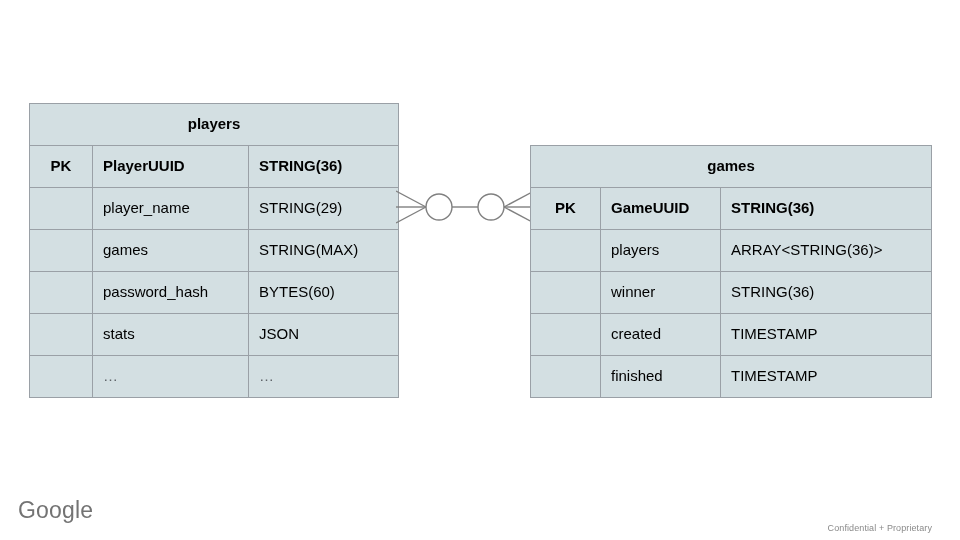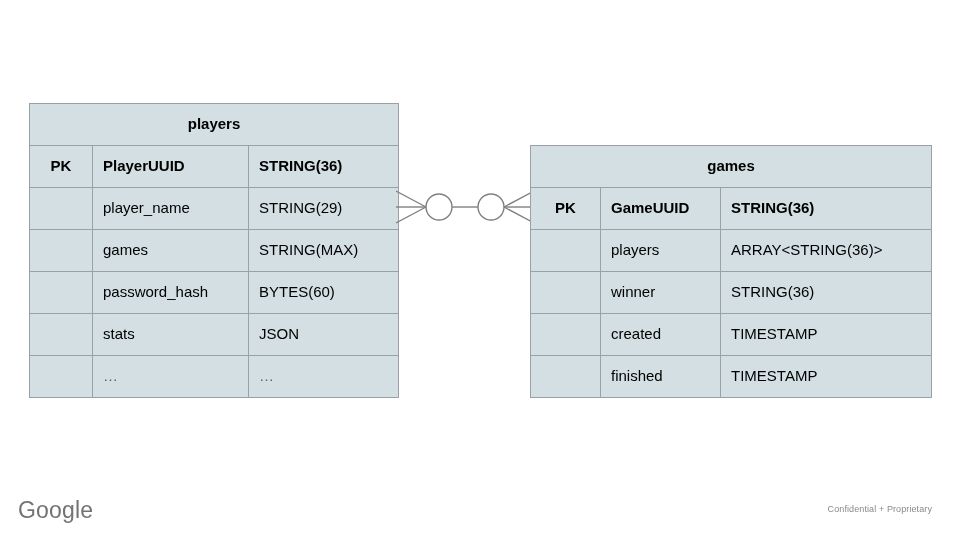--- a/index.html
+++ b/index.html
@@ -97,21 +97,21 @@
     left: 18px;
     bottom: 16px;
     font-size: 23px;
     color: #737373;
     letter-spacing: 0.2px;
     font-family: "Liberation Sans", sans-serif;
   }
   #confidential-note {
     position: absolute;
     right: 28px;
-    bottom: 26px;
+    bottom: 7px;
     font-size: 9px;
     color: #8a8a8a;
     letter-spacing: 0.1px;
   }
 </style>
 </head>
 <body>
 
 <div class="slide">
 

